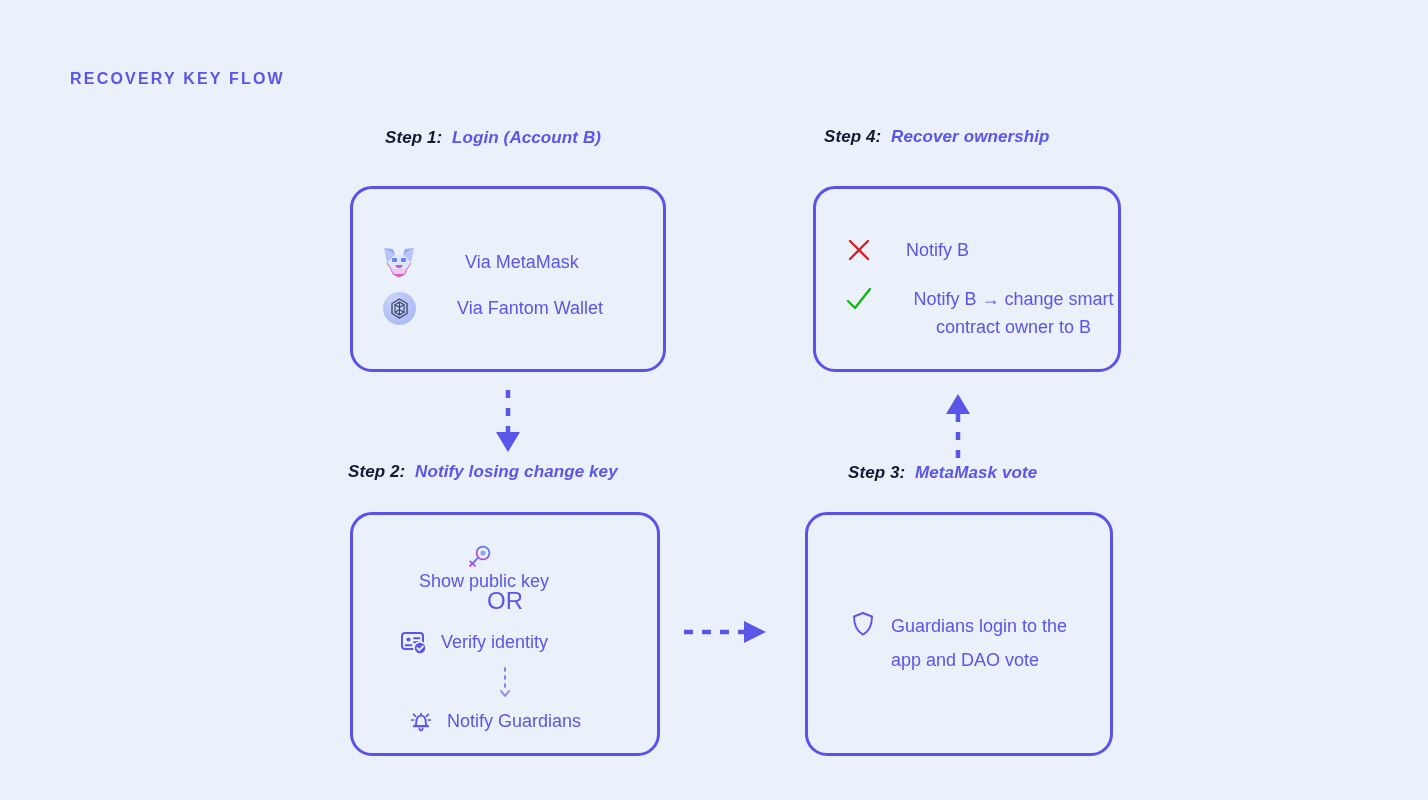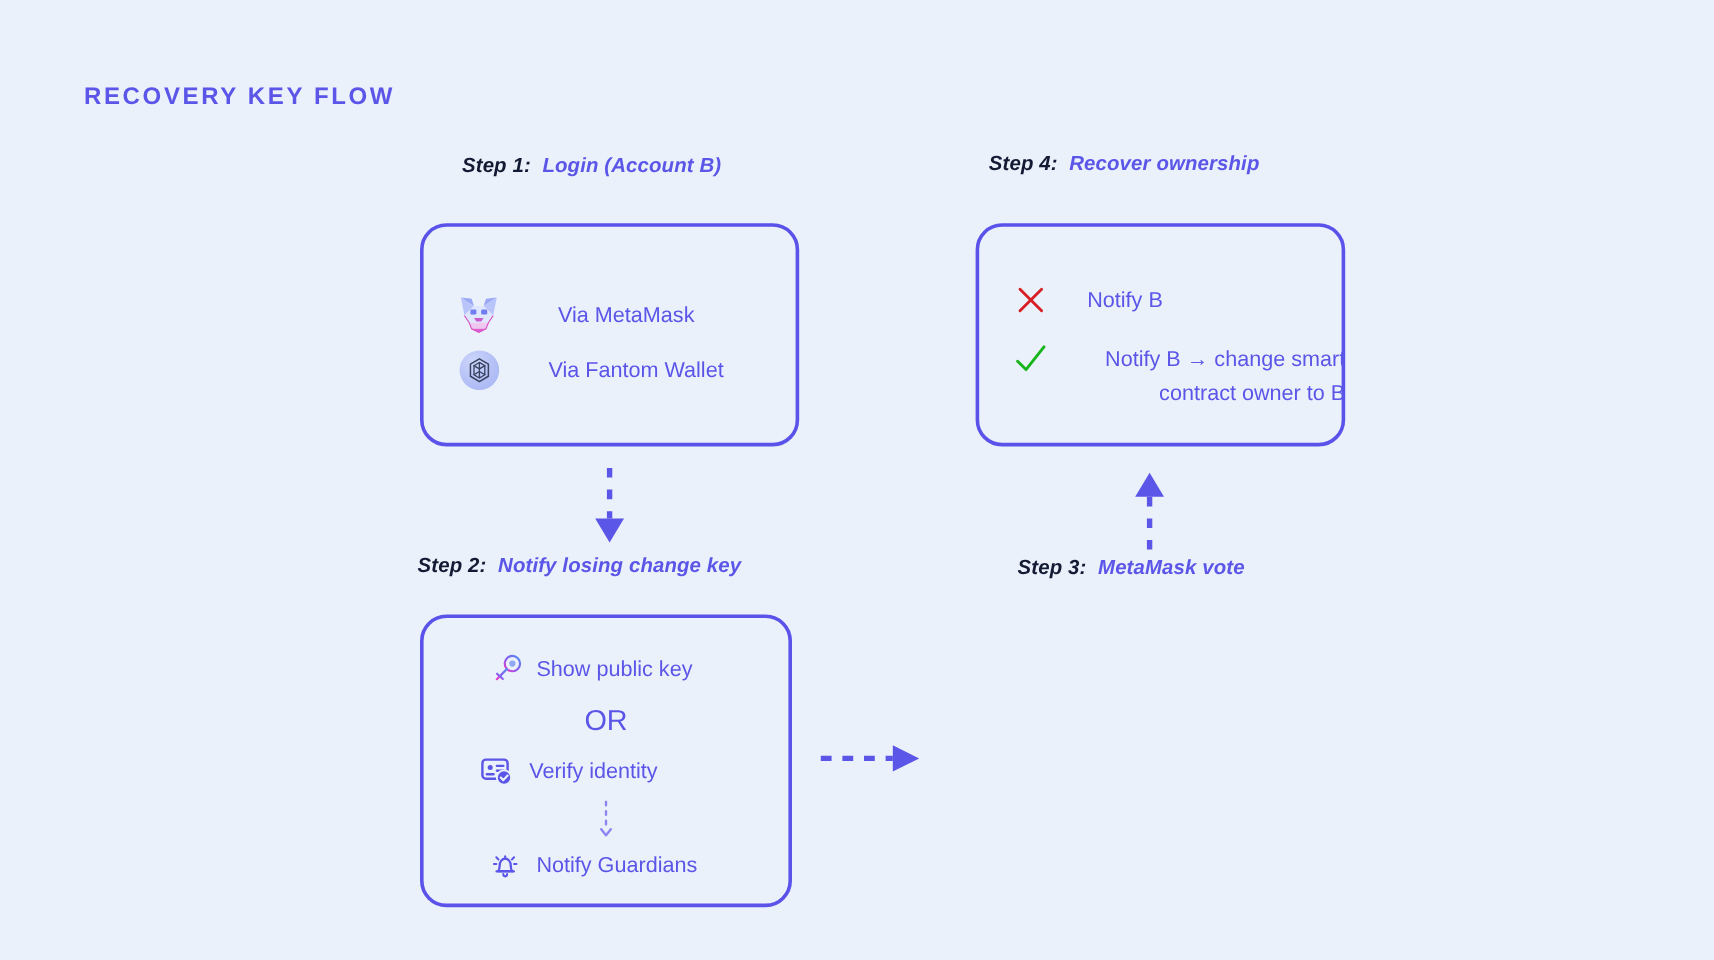--- a/index.html
+++ b/index.html
@@ -22,21 +22,21 @@
     position: relative;
     width: 1428px;
     height: 800px;
   }
 
   
   .page-title {
     position: absolute;
     left: 70px;
     top: 70px;
-    font-size: 20px;
+    font-size: 16px;
     font-weight: bold;
     letter-spacing: 2.2px;
     color: #5b55e8;
     text-transform: uppercase;
     white-space: nowrap;
   }
 
   
   .step-label {
     position: absolute;
@@ -106,25 +106,25 @@
   
   .b4-row1 { left: 28px; top: 46px; }
   .b4-row2 { left: 28px; top: 96px; align-items: flex-start; }
   .b4-row1 .icon-slot, .b4-row2 .icon-slot { width: 30px; height: 30px; }
   .b4-row1 .txt { margin-left: 32px; }
   .b4-row2 .txt {
     margin-left: 32px;
     white-space: normal;
     width: 215px;
     line-height: 28px;
-    text-align: right;
-  }
-
-  
-  .b2-row1 { left: 56px; top: 28px; }
+    text-align: center;
+  }
+
+  
+  .b2-row1 { left: 56px; top: 28px; flex-direction: column; }
   .b2-row1 .icon-slot { width: 28px; height: 28px; }
   .b2-row1 .txt { margin-left: 10px; }
 
   .b2-or {
     left: 0; top: 72px; width: 304px;
     justify-content: center; font-size: 24px;
   }
 
   .b2-row2 { left: 46px; top: 112px; }
   .b2-row2 .icon-slot { width: 30px; height: 30px; }
@@ -305,20 +305,30 @@
       </span>
       <span class="txt">Notify Guardians</span>
     </div>
   </div>
 
   <div class="step-label label-s3">
     <span class="idx">Step 3:&nbsp;</span>
     <span class="name">MetaMask vote</span>
   </div>
 
+  <div class="box box-3">
+    <div class="row b3-row">
+      <span class="icon-slot">
+        <svg width="24" height="26" viewBox="0 0 24 26" xmlns="http://www.w3.org/2000/svg">
+          <path d="M12,2 L21,5.5 C21,14 17.6,20.6 12,23.6 C6.4,20.6 3,14 3,5.5 Z" fill="none" stroke="#5b55e8" stroke-width="1.9" stroke-linejoin="round"></path>
+        </svg>
+      </span>
+      <span class="txt">Guardians login to the app and DAO vote</span>
+    </div>
+  </div>
 
   <div class="connector conn-down">
     <svg width="56" height="72" viewBox="0 0 56 72" xmlns="http://www.w3.org/2000/svg">
       <line x1="28" y1="2" x2="28" y2="44" stroke="#5b55e8" stroke-width="4.5" stroke-dasharray="8 10"></line>
       <polygon points="16,44 40,44 28,64" fill="#5b55e8"></polygon>
     </svg>
   </div>
 
   <div class="connector conn-right">
     <svg width="96" height="36" viewBox="0 0 96 36" xmlns="http://www.w3.org/2000/svg">

